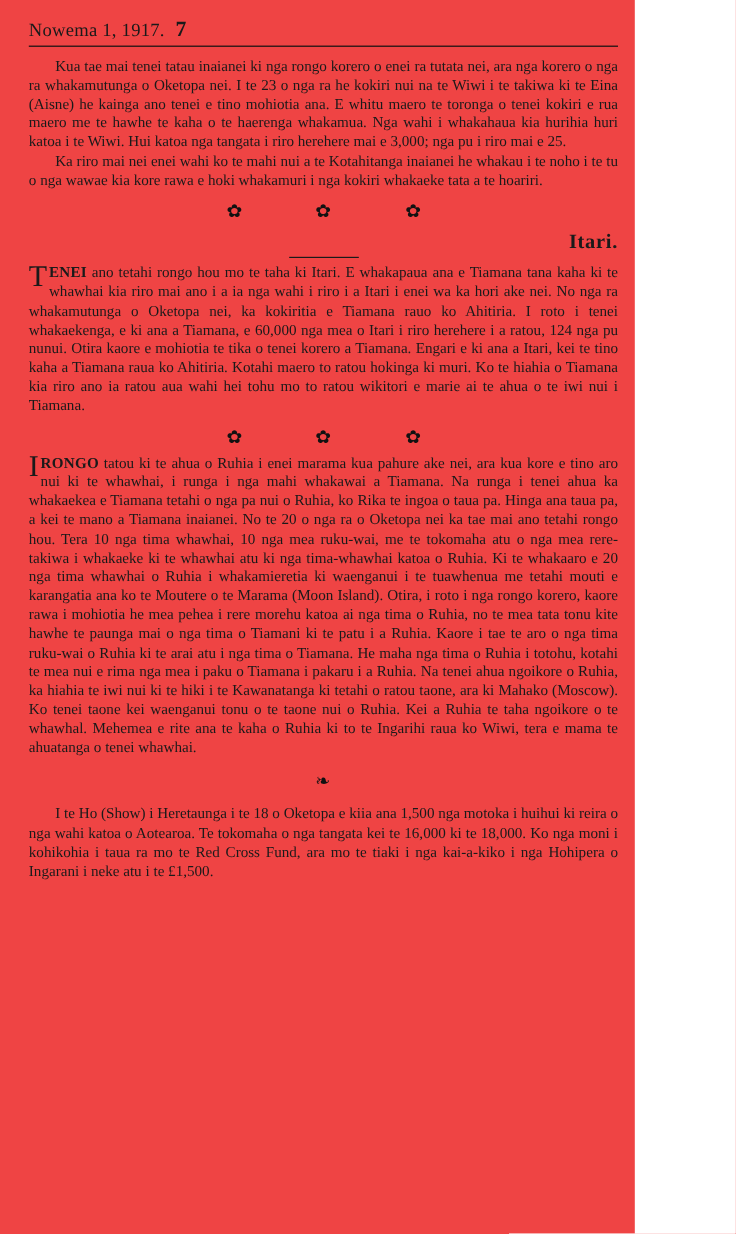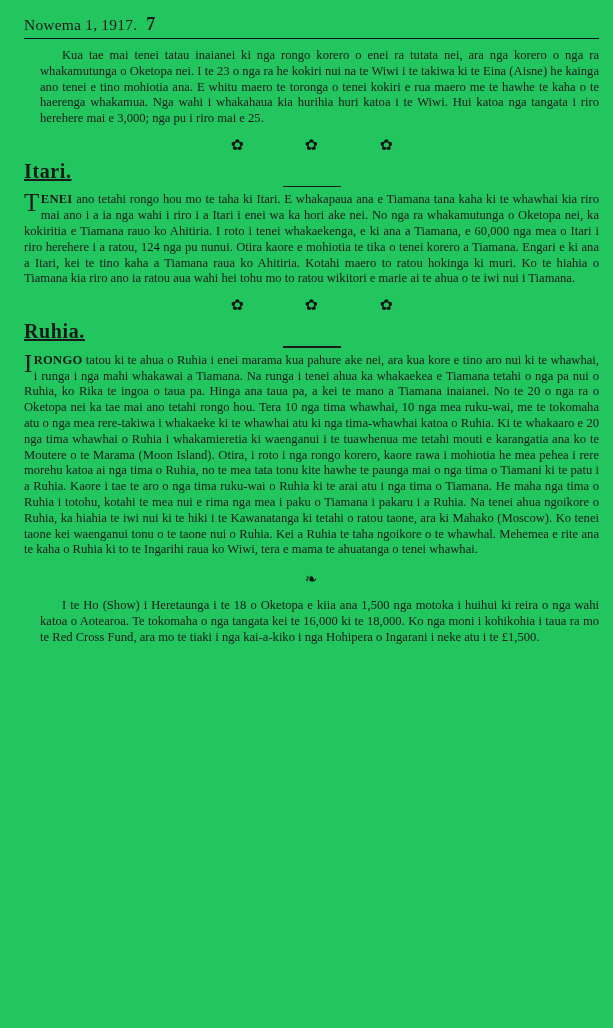--- a/index.html
+++ b/index.html
@@ -9,25 +9,25 @@
   }
   body {
     width: 613px;
     height: 1028px;
     font-family: "Liberation Serif", serif;
     color: #1a1a1a;
     overflow: hidden;
   }
   .page {
     position: relative;
-    width: 613px;
+    width: 529px;
     height: 1028px;
     box-sizing: border-box;
     padding: 14px 14px 10px 24px;
-    background: #22c55e;
+    background: #ef4444;
   }
   
   .masthead {
     display: flex;
     align-items: baseline;
     border-bottom: 1.6px solid #111;
     padding-bottom: 3px;
     margin-bottom: 9px;
   }
   .masthead .issue-date {
@@ -51,21 +51,21 @@
   }
   
   .col {
     font-size: 12.6px;
     line-height: 1.255;
     text-align: justify;
     text-justify: inter-word;
     hyphens: none;
   }
   p.para {
-    margin: 0 0 0 16px;
+    margin: 0 0 0 0;
     text-indent: 22px;
   }
   
   p.dropcap {
     text-indent: 0;
     margin: 0;
   }
   p.dropcap .dc {
     float: left;
     font-size: 25px;
@@ -74,26 +74,25 @@
     margin-right: 0px;
     font-family: "Liberation Serif", serif;
   }
   p.dropcap .after-cap {
     font-variant: small-caps;
     letter-spacing: .2px;
     font-weight: bold;
   }
   
   .section-head {
-    text-align: left;
-    font-size: 20px;
+    text-align: right;
+    font-size: 17px;
     letter-spacing: .6px;
     margin: 4px 0 5px 0;
     font-weight: bold;
-    text-decoration: underline;
   }
   .section-head .rule {
     display: block;
     width: 58px;
     height: 1.4px;
     background: #1a1a1a;
     margin: 2px auto 0 auto;
   }
   
   .ornament-row {
@@ -124,20 +123,21 @@
 
   <div class="masthead">
     <div class="issue-date">Nowema 1, 1917.</div>
     <div class="folio">7</div>
   </div>
 
   <div class="col">
 
     <div>
       <p class="para">Kua tae mai tenei tatau inaianei ki nga rongo korero o enei ra tutata nei, ara nga korero o nga ra whakamutunga o Oketopa nei.  I te 23 o nga ra he kokiri nui na te Wiwi i te takiwa ki te Eina (Aisne) he kainga ano tenei e tino mohiotia ana.  E whitu maero te toronga o tenei kokiri e rua maero me te hawhe te kaha o te haerenga whakamua.  Nga wahi i whakahaua kia hurihia huri katoa i te Wiwi.  Hui katoa nga tangata i riro herehere mai e 3,000; nga pu i riro mai e 25.</p>
+      <p class="para">Ka riro mai nei enei wahi ko te mahi nui a te Kotahitanga inaianei he whakau i te noho i te tu o nga wawae kia kore rawa e hoki whakamuri i nga kokiri whakaeke tata a te hoariri.</p>
     </div>
 
     <div class="ornament-row">
       <span class="orn">✿</span>
       <span class="orn">✿</span>
       <span class="orn">✿</span>
     </div>
 
     <div>
       <div class="section-head">
@@ -147,24 +147,20 @@
       <p class="dropcap"><span class="dc">T</span><span class="after-cap">ENEI</span><span> ano tetahi rongo hou mo te taha ki Itari.  E whakapaua ana e Tiamana tana kaha ki te whawhai kia riro mai ano i a ia nga wahi i riro i a Itari i enei wa ka hori ake nei.  No nga ra whakamutunga o Oketopa nei, ka kokiritia e Tiamana rauo ko Ahitiria.  I roto i tenei whakaekenga, e ki ana a Tiamana, e 60,000 nga mea o Itari i riro herehere i a ratou, 124 nga pu nunui.  Otira kaore e mohiotia te tika o tenei korero a Tiamana.  Engari e ki ana a Itari, kei te tino kaha a Tiamana raua ko Ahitiria.  Kotahi maero to ratou hokinga ki muri.  Ko te hiahia o Tiamana kia riro ano ia ratou aua wahi hei tohu mo to ratou wikitori e marie ai te ahua o te iwi nui i Tiamana.</span></p>
     </div>
 
     <div class="ornament-row">
       <span class="orn">✿</span>
       <span class="orn">✿</span>
       <span class="orn">✿</span>
     </div>
 
     <div>
-      <div class="section-head">
-        <span>Ruhia.</span>
-        <span class="rule"></span>
-      </div>
       <p class="dropcap"><span class="dc">I</span><span class="after-cap"> RONGO</span><span> tatou ki te ahua o Ruhia i enei marama kua pahure ake nei, ara kua kore e tino aro nui ki te whawhai, i runga i nga mahi whakawai a Tiamana.  Na runga i tenei ahua ka whakaekea e Tiamana tetahi o nga pa nui o Ruhia, ko Rika te ingoa o taua pa.  Hinga ana taua pa, a kei te mano a Tiamana inaianei.  No te 20 o nga ra o Oketopa nei ka tae mai ano tetahi rongo hou.  Tera 10 nga tima whawhai, 10 nga mea ruku-wai, me te tokomaha atu o nga mea rere-takiwa i whakaeke ki te whawhai atu ki nga tima-whawhai katoa o Ruhia.  Ki te whakaaro e 20 nga tima whawhai o Ruhia i whakamieretia ki waenganui i te tuawhenua me tetahi mouti e karangatia ana ko te Moutere o te Marama (Moon Island).  Otira, i roto i nga rongo korero, kaore rawa i mohiotia he mea pehea i rere morehu katoa ai nga tima o Ruhia, no te mea tata tonu kite hawhe te paunga mai o nga tima o Tiamani ki te patu i a Ruhia.  Kaore i tae te aro o nga tima ruku-wai o Ruhia ki te arai atu i nga tima o Tiamana.  He maha nga tima o Ruhia i totohu, kotahi te mea nui e rima nga mea i paku o Tiamana i pakaru i a Ruhia.  Na tenei ahua ngoikore o Ruhia, ka hiahia te iwi nui ki te hiki i te Kawanatanga ki tetahi o ratou taone, ara ki Mahako (Moscow).  Ko tenei taone kei waenganui tonu o te taone nui o Ruhia.  Kei a Ruhia te taha ngoikore o te whawhal.  Mehemea e rite ana te kaha o Ruhia ki to te Ingarihi raua ko Wiwi, tera e mama te ahuatanga o tenei whawhai.</span></p>
     </div>
 
     <div class="ornament-single">
       <span>❧</span>
     </div>
 
     <div>
       <p class="para">I te Ho (Show) i Heretaunga i te 18 o Oketopa e kiia ana 1,500 nga motoka i huihui ki reira o nga wahi katoa o Aotearoa.  Te tokomaha o nga tangata kei te 16,000 ki te 18,000.  Ko nga moni i kohikohia i taua ra mo te Red Cross Fund, ara mo te tiaki i nga kai-a-kiko i nga Hohipera o Ingarani i neke atu i te £1,500.</p>
     </div>

